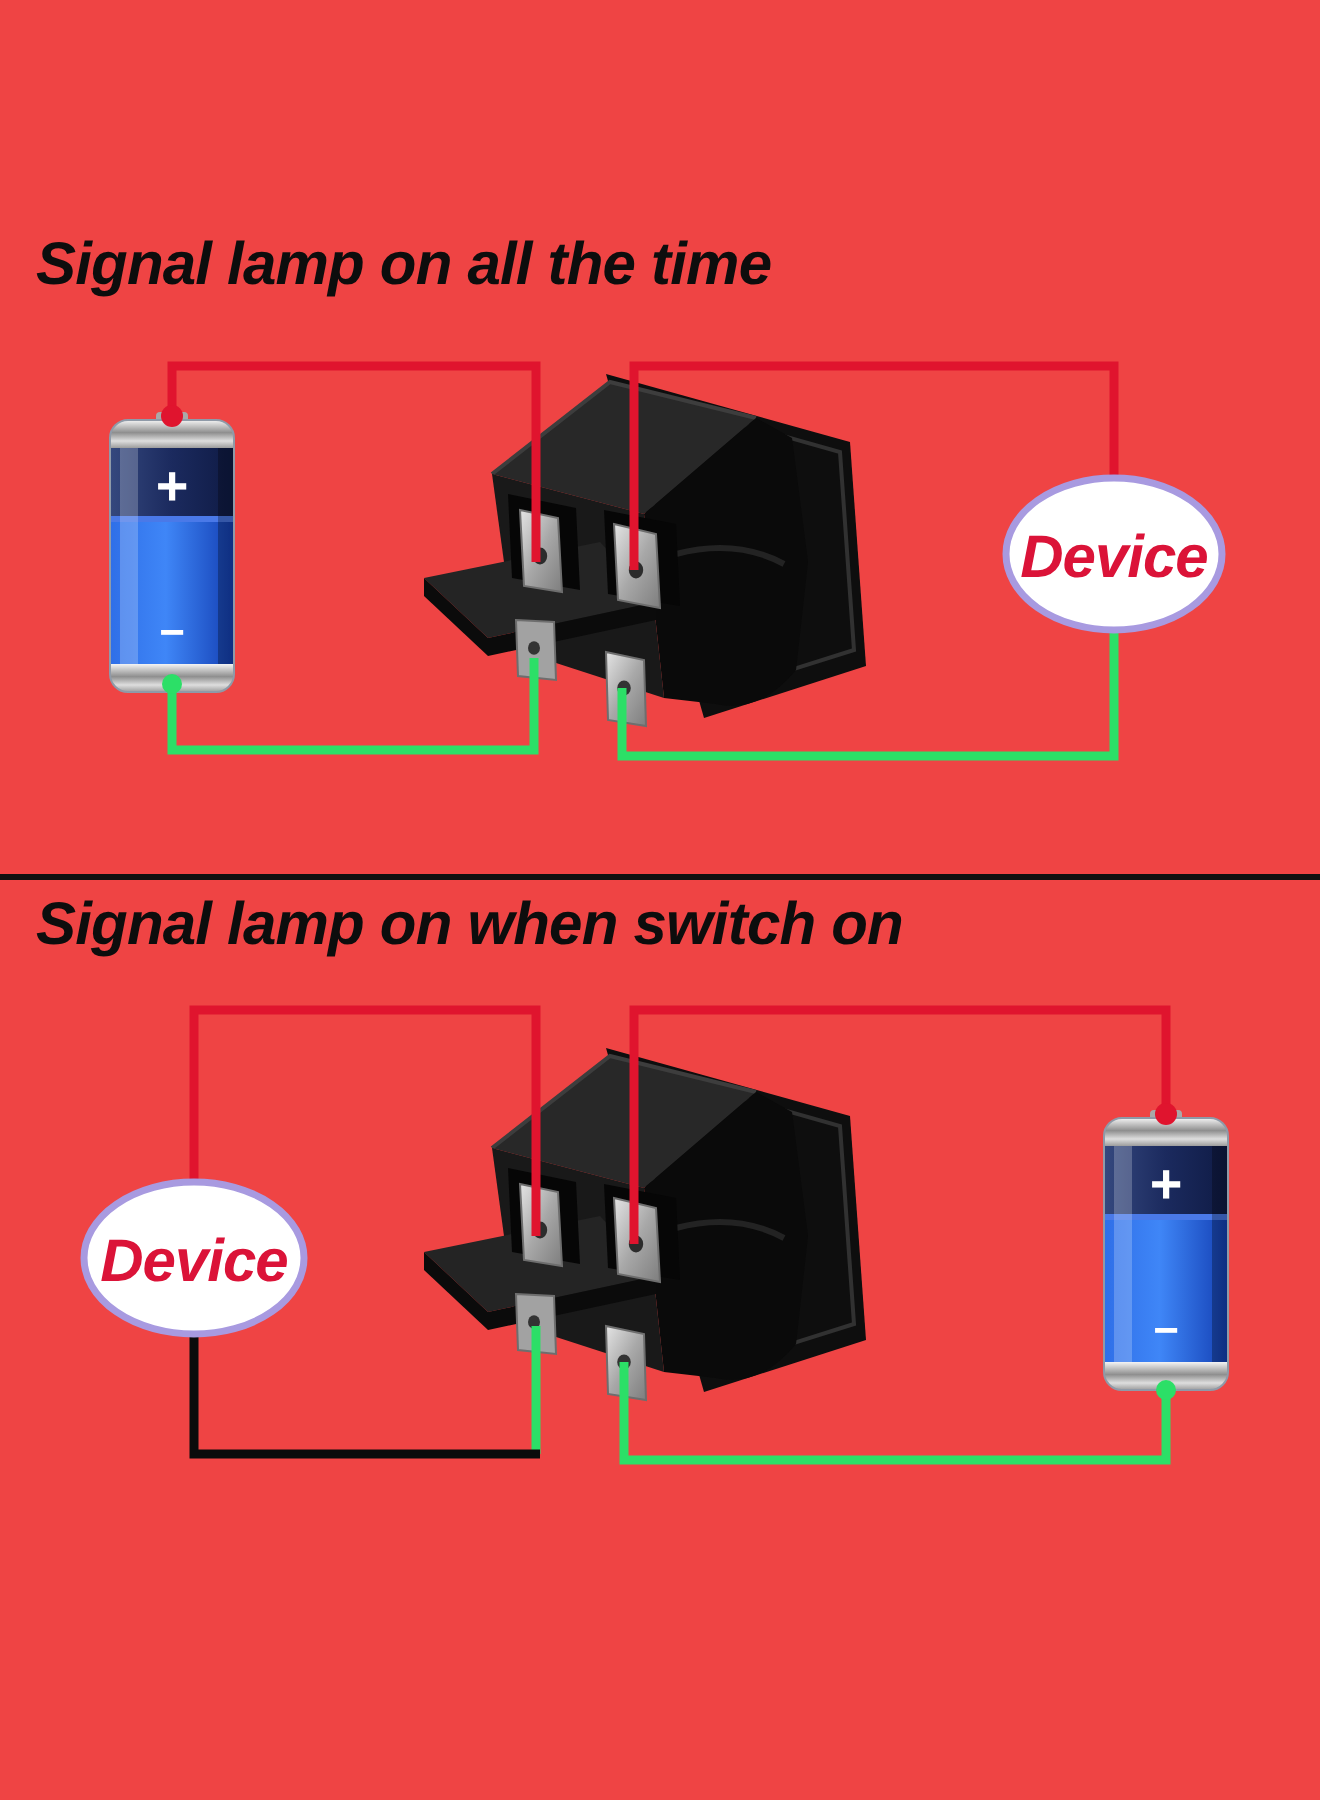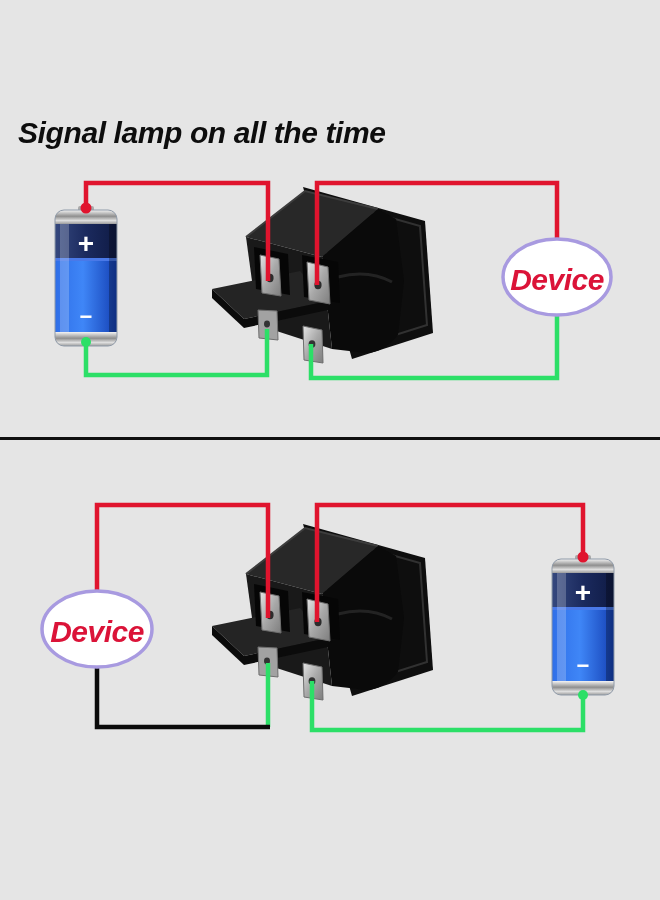--- a/index.html
+++ b/index.html
@@ -1,17 +1,17 @@
 <!DOCTYPE html>
 <html><head>
 <meta charset="utf-8">
 <style>
   html,body{margin:0;padding:0;background:#888;}
   .canvas{
-    position:relative;width:660px;height:900px;background:#e5e5e5;
+    position:relative;width:660px;height:900px;background:#ef4444;
     overflow:hidden;font-family:"Liberation Sans",sans-serif;
   }
   .section-title{
     position:absolute;left:18px;white-space:nowrap;
     font-weight:bold;font-style:italic;font-size:30px;letter-spacing:-0.4px;
     color:#0d0d0d;
   }
   #title-1{top:116px;}
   #title-2{top:446px;}
   .divider{
@@ -25,20 +25,21 @@
 </style>
 </head>
 <body>
 
 <div class="canvas">
 
   <div class="section-title" id="title-1">Signal lamp on all the time</div>
 
   <div class="divider"></div>
 
+  <div class="section-title" id="title-2">Signal lamp on when switch on</div>
 
   <svg width="660" height="900" viewBox="0 0 660 900">
     <defs>
       <linearGradient id="metalV" x1="0" y1="0" x2="0" y2="1">
         <stop offset="0" stop-color="#f4f4f4"></stop>
           <stop offset="0.45" stop-color="#8f8f8f"></stop>
         <stop offset="0.75" stop-color="#dedede"></stop>
           <stop offset="1" stop-color="#9c9c9c"></stop>
       </linearGradient>
       <linearGradient id="navy" x1="0" y1="0" x2="1" y2="0">

